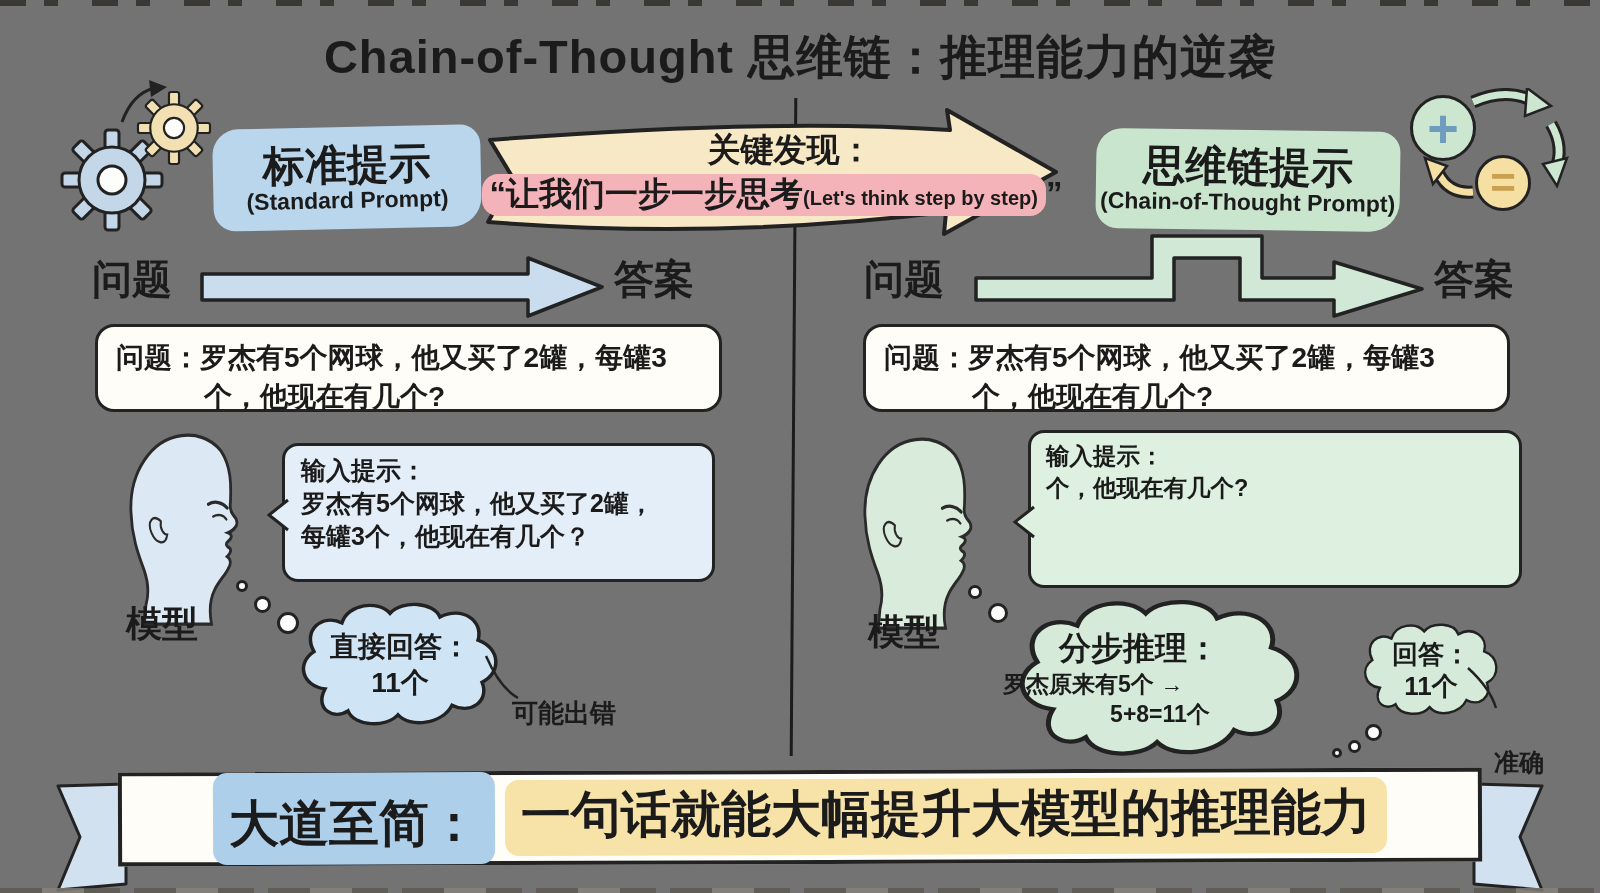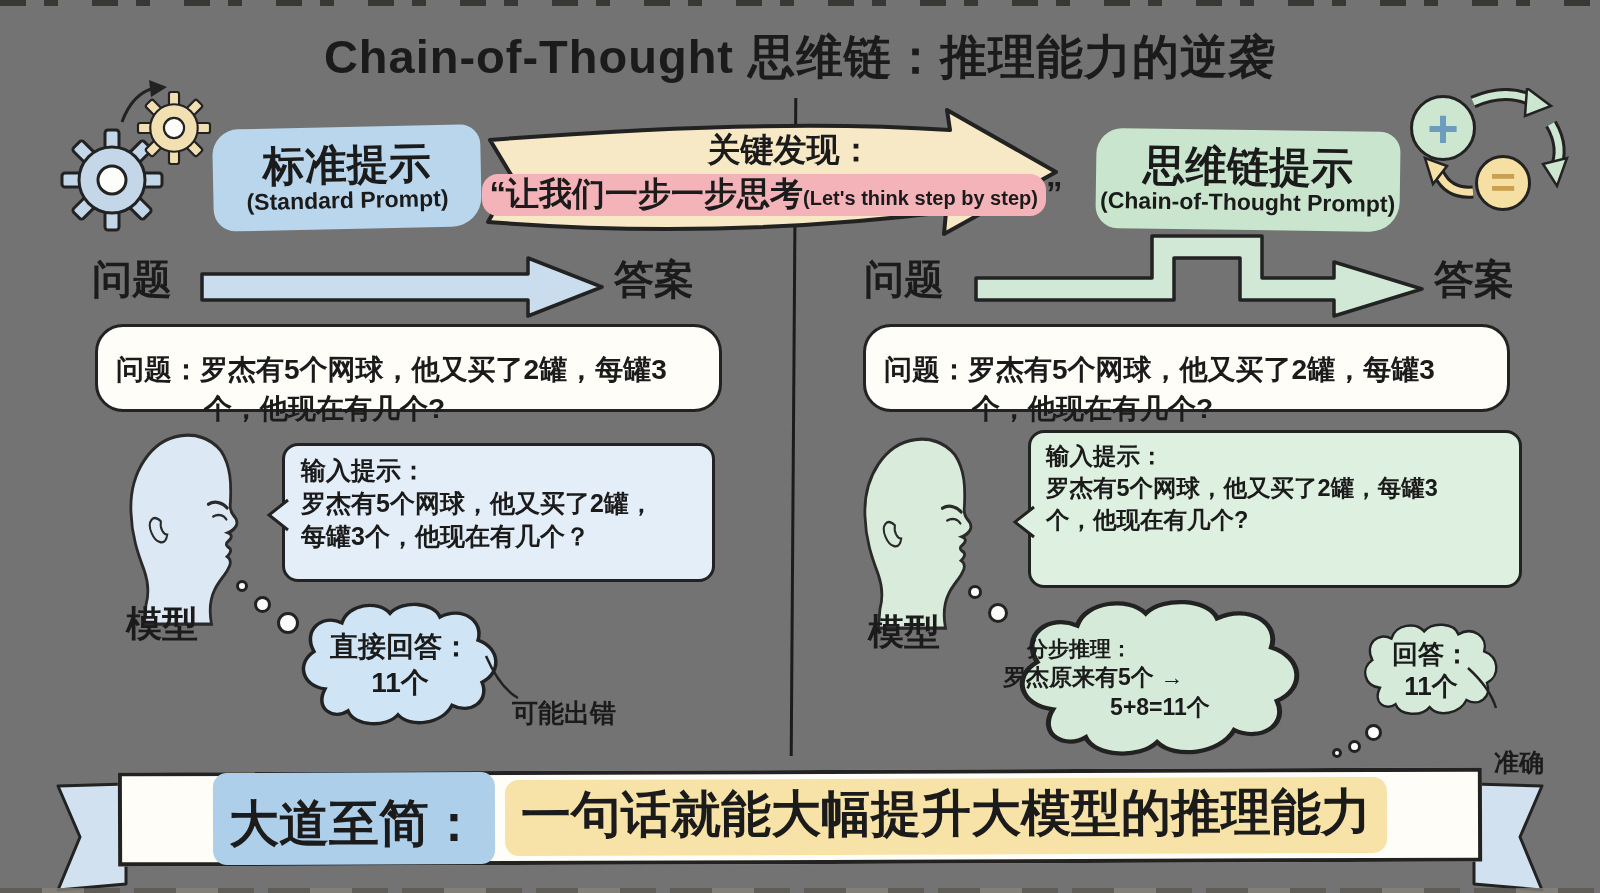--- a/index.html
+++ b/index.html
@@ -29,21 +29,21 @@
 
   .cycle-svg{position:absolute;left:1395px;top:88px;z-index:1}
   .badge{position:absolute;border-radius:50%;border:3px solid #222;display:flex;align-items:center;justify-content:center;z-index:2}
   .badge-plus{left:1410px;top:95px;width:66px;height:66px;background:#cde6d0;font-size:54px;font-weight:bold;color:#6d9cbf}
   .badge-eq{left:1475px;top:155px;width:56px;height:56px;background:#f5dfa2;font-size:44px;font-weight:bold;color:#c9a050}
 
   .flow-label{position:absolute;font-size:40px;font-weight:bold;z-index:2}
   .fl1{left:92px;top:252px}.fl2{left:614px;top:252px}.fl3{left:864px;top:252px}.fl4{left:1434px;top:252px}
   .arrow-svg{position:absolute;z-index:1}
 
-  .qbox{position:absolute;background:#fefdf8;border:3.5px solid #222;border-radius:28px;padding:24px 18px;
+  .qbox{position:absolute;background:#fefdf8;border:3.5px solid #222;border-radius:19px;padding:12px 18px;
     font-size:28px;line-height:1.38;font-weight:bold;z-index:2}
   .qbox-std{left:95px;top:324px;width:627px;height:88px}
   .qbox-cot{left:863px;top:324px;width:647px;height:88px}
   .hang{display:block;padding-left:88px;text-indent:-88px}
 
   .head-svg{position:absolute;z-index:1}
   .head-std{left:112px;top:428px}
   .head-cot{left:846px;top:432px}
   .model-label{position:absolute;font-size:36px;font-weight:bold;z-index:2}
   .ml-std{left:126px;top:600px}.ml-cot{left:868px;top:608px}
@@ -56,21 +56,21 @@
 
   .dot{position:absolute;background:#fdfdfb;border:3px solid #222;border-radius:50%;z-index:2}
 
   .cloud{position:absolute;z-index:2}
   .cloud svg{position:absolute;inset:0;width:100%;height:100%}
   .ctext{position:absolute;inset:0;display:flex;flex-direction:column;align-items:center;justify-content:center;text-align:center;font-weight:bold}
   .cloud-std{left:290px;top:598px;width:220px;height:134px}
   .cloud-std .ctext{font-size:28px;line-height:1.3}
   .cloud-main{left:1003px;top:594px;width:314px;height:170px}
   .cloud-main .ctext{font-size:23px;line-height:1.3}
-  .cloud-main .clabel{font-size:21px;align-self:flex-start;margin-left:24px}
+  .cloud-main .clabel{font-size:32px;align-self:flex-start;margin-left:56px}
   .cloud-main .cstep{align-self:flex-start;}
   .cloud-main .cstep3{align-self:center;margin-left:0}
   .cloud-ans{left:1356px;top:620px;width:150px;height:100px}
   .cloud-ans .ctext{font-size:26px;line-height:1.25}
 
   .note{position:absolute;font-size:26px;font-weight:bold;z-index:2}
   .note-std{left:512px;top:696px}
   .note-cot{left:1494px;top:746px;font-size:25px}
   .pointer{position:absolute;z-index:2}
   .ptr-std{left:478px;top:652px}
@@ -209,21 +209,20 @@
 
   <svg class="head-svg head-cot" width="150" height="200" viewBox="0 0 190 210" preserveAspectRatio="none">
     <use href="#headg" fill="#d9ebda"></use>
   </svg>
   <div class="model-label ml-cot">模型</div>
   <div class="bubble bubble-cot">
     <svg class="tail tail-cot" width="24" height="34" viewBox="0 0 24 34">
         <use href="#tailp" fill="#def0df" stroke="#222" stroke-width="3"></use>
       </svg>
     <div>输入提示：</div>
-    <div>罗杰有5个网球，他又买了2罐，每罐3</div>
     <div>个，他现在有几个?</div>
   </div>
 
   <div class="dot" style="left:968px;top:585px;width:14px;height:14px"></div>
   <div class="dot" style="left:988px;top:603px;width:20px;height:20px"></div>
   <div class="cloud cloud-main">
     <svg viewBox="0 0 220 140" preserveAspectRatio="none">
         <use href="#cloudp" fill="#d5ead8" stroke="#222" stroke-width="3.5"></use>
       </svg>
     <div class="ctext">

